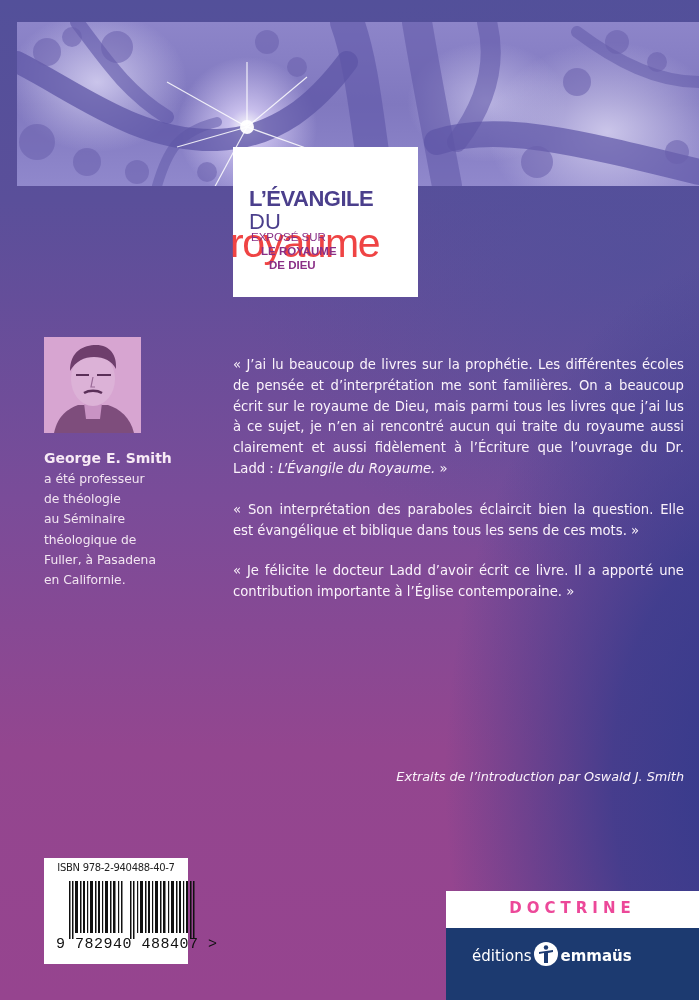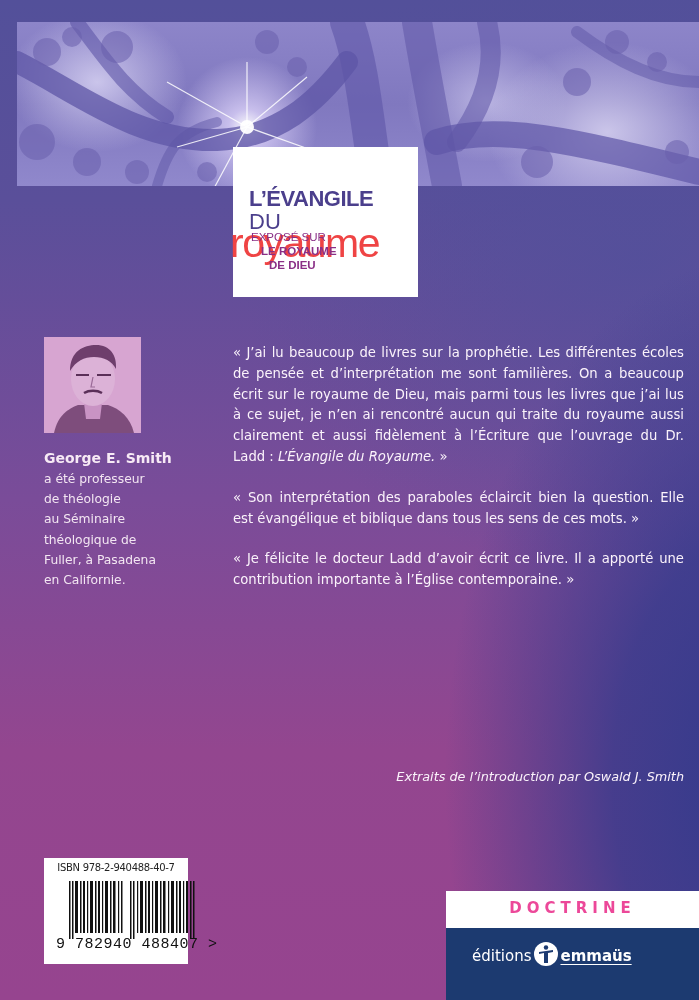--- a/index.html
+++ b/index.html
@@ -79,21 +79,21 @@
       font-family: "DejaVu Sans", sans-serif; font-size: 12.3px;
       line-height: 20.2px; color: #f3e6f2;
     }
     .author-bio div { white-space: nowrap; }
     
     .quotes {
       position: absolute; left: 233px; top: 343px; width: 451px;
       font-family: "DejaVu Sans", sans-serif; font-size: 13.2px;
       line-height: 20.8px; color: #fbf3fb;
     }
-    .quote { text-align: justify; text-align-last: left; margin-bottom: 20px; }
+    .quote { text-align: justify; text-align-last: left; margin-bottom: 20px; margin-top: 12px; }
     .quote .em { font-style: italic; }
     .attribution {
       position: absolute; right: 15px; top: 769px;
       font-family: "DejaVu Sans", sans-serif; font-style: italic;
       font-size: 12.8px; color: #fbf3fb; white-space: nowrap;
     }
     
     .barcode-box {
       position: absolute; left: 44px; top: 858px; width: 144px; height: 106px;
       background: #ffffff;
@@ -121,21 +121,21 @@
     }
     .publisher-band {
       position: absolute; left: 446px; top: 928px; width: 253px; height: 72px;
       background: #1c3a70;
     }
     .publisher-logo {
       position: absolute; left: 26px; top: 14px; height: 28px; display: flex; align-items: center;
       color: #ffffff; font-family: "DejaVu Sans", sans-serif; font-size: 15px; white-space: nowrap;
     }
     .publisher-logo .emblem { margin: 0 1px 0 2px; }
-    .publisher-logo .name2 { font-weight: bold; text-decoration: underline; text-underline-offset: 3px; }
+    .publisher-logo .name2 { font-weight: bold; text-underline-offset: 3px; }
   </style>
 </head>
 <body>
 
 <div class="bg-overlay"></div>
 
 <div class="tree-band">
   <svg width="682" height="164" viewBox="0 0 682 164">
     <g fill="none" stroke="#5e55a6" stroke-linecap="round">
       <path d="M0,40 C60,70 120,120 200,118 C260,116 300,80 330,40" stroke-width="22" opacity="0.75"></path>

